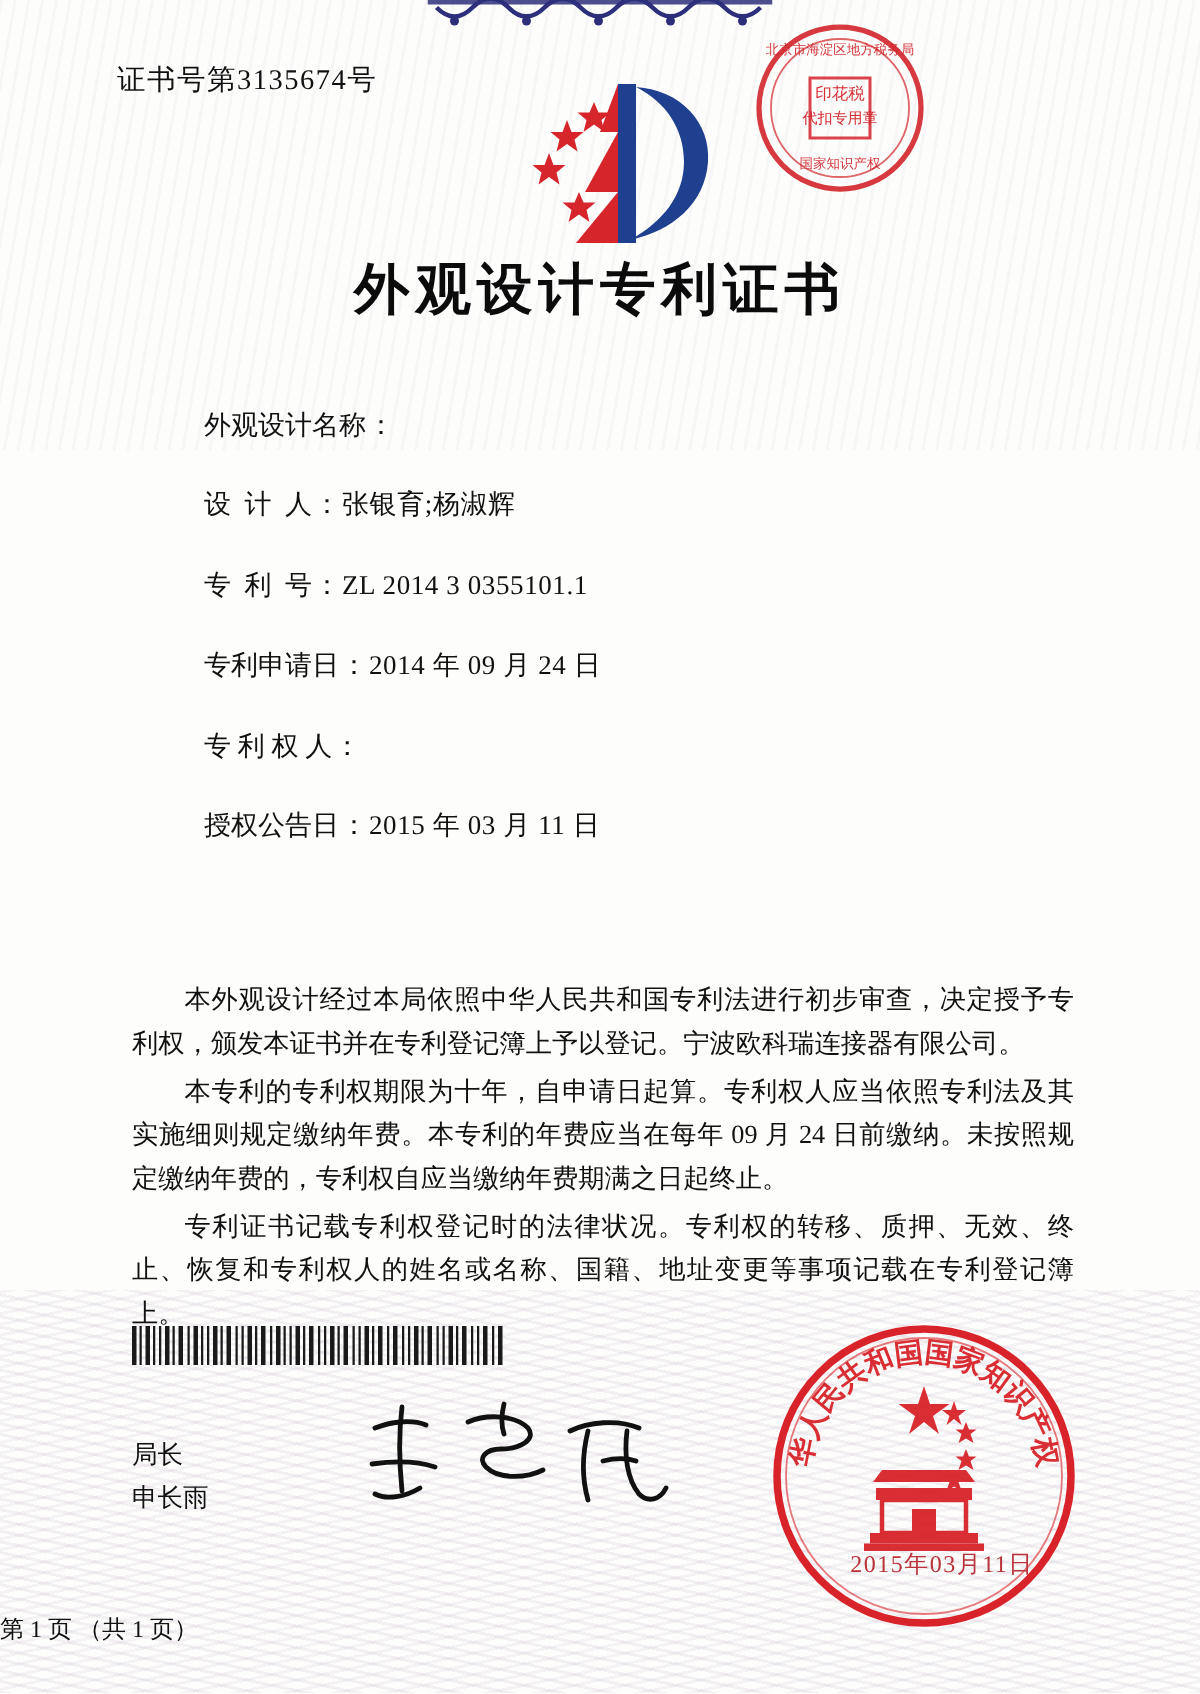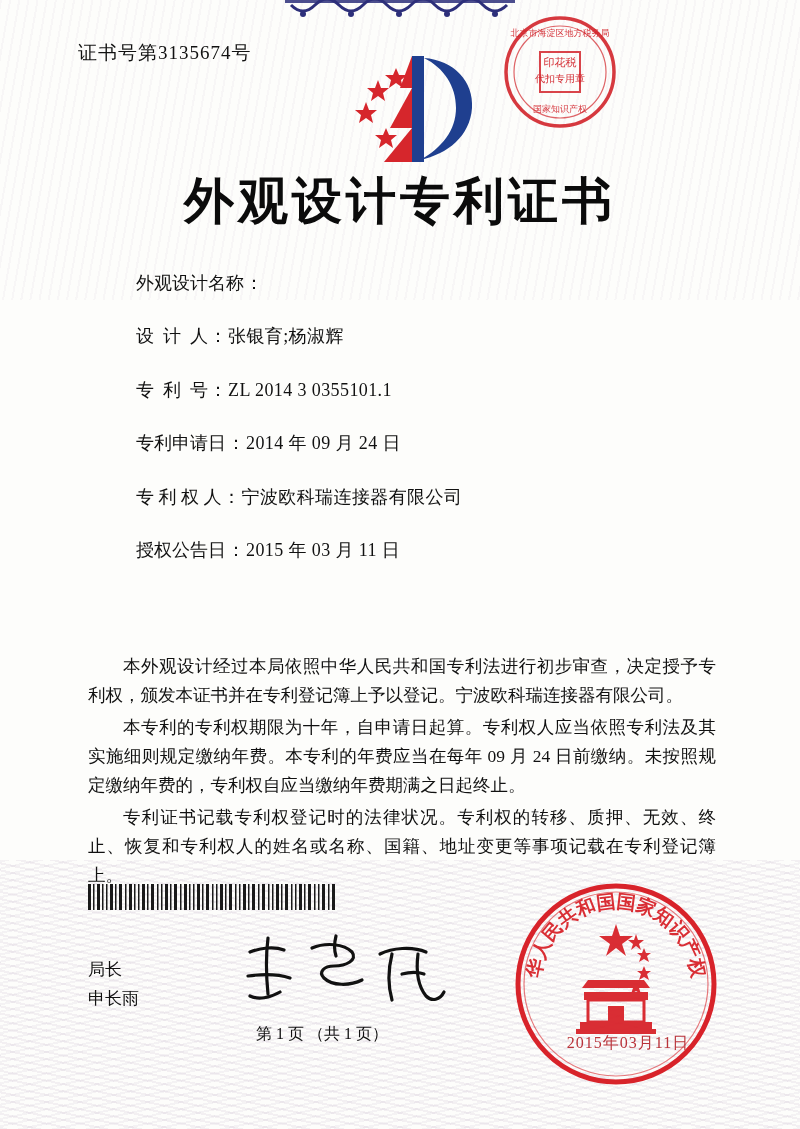--- a/index.html
+++ b/index.html
@@ -84,21 +84,21 @@
     font-family: "Liberation Sans", sans-serif;
   }
 
   
   #doc-title {
     position: absolute;
     left: 0;
     top: 168px;
     width: 800px;
     text-align: center;
-    font-size: 50px;
+    font-size: 37px;
     font-weight: bold;
     letter-spacing: 4px;
     font-family: "DejaVu Serif", "Liberation Serif", serif;
     color: #0b0b0b;
   }
 
   
   #fields {
     position: absolute;
     left: 88px;
@@ -192,23 +192,22 @@
     text-align: center;
     font-size: 16px;
     color: #b9333a;
     letter-spacing: 1px;
   }
 
   
   #page-footer {
     position: absolute;
     left: 0;
-    top: 1024px;
+    top: 1076px;
     width: 644px;
-    text-align: center;
     font-size: 16px;
   }
 </style>
 </head>
 <body>
 
 <div id="page">
 
   <div id="watermark-top"></div>
   <div id="watermark-bottom"></div>
@@ -272,21 +271,20 @@
       <span class="field-value">ZL 2014 3 0355101.1</span>
     </div>
     <div class="field-row">
       <span class="field-label">专利申请日</span>
       <span class="field-sep">：</span>
       <span class="field-value">2014 年 09 月 24 日</span>
     </div>
     <div class="field-row">
       <span class="field-label">专 利 权 人</span>
       <span class="field-sep">：</span>
-      <span class="field-value">宁波欧科瑞连接器有限公司</span>
     </div>
     <div class="field-row">
       <span class="field-label">授权公告日</span>
       <span class="field-sep">：</span>
       <span class="field-value">2015 年 03 月 11 日</span>
     </div>
   </div>
 
   <div id="paragraphs">
     <p>本外观设计经过本局依照中华人民共和国专利法进行初步审查，决定授予专利权，颁发本证书并在专利登记簿上予以登记。宁波欧科瑞连接器有限公司。</p>

